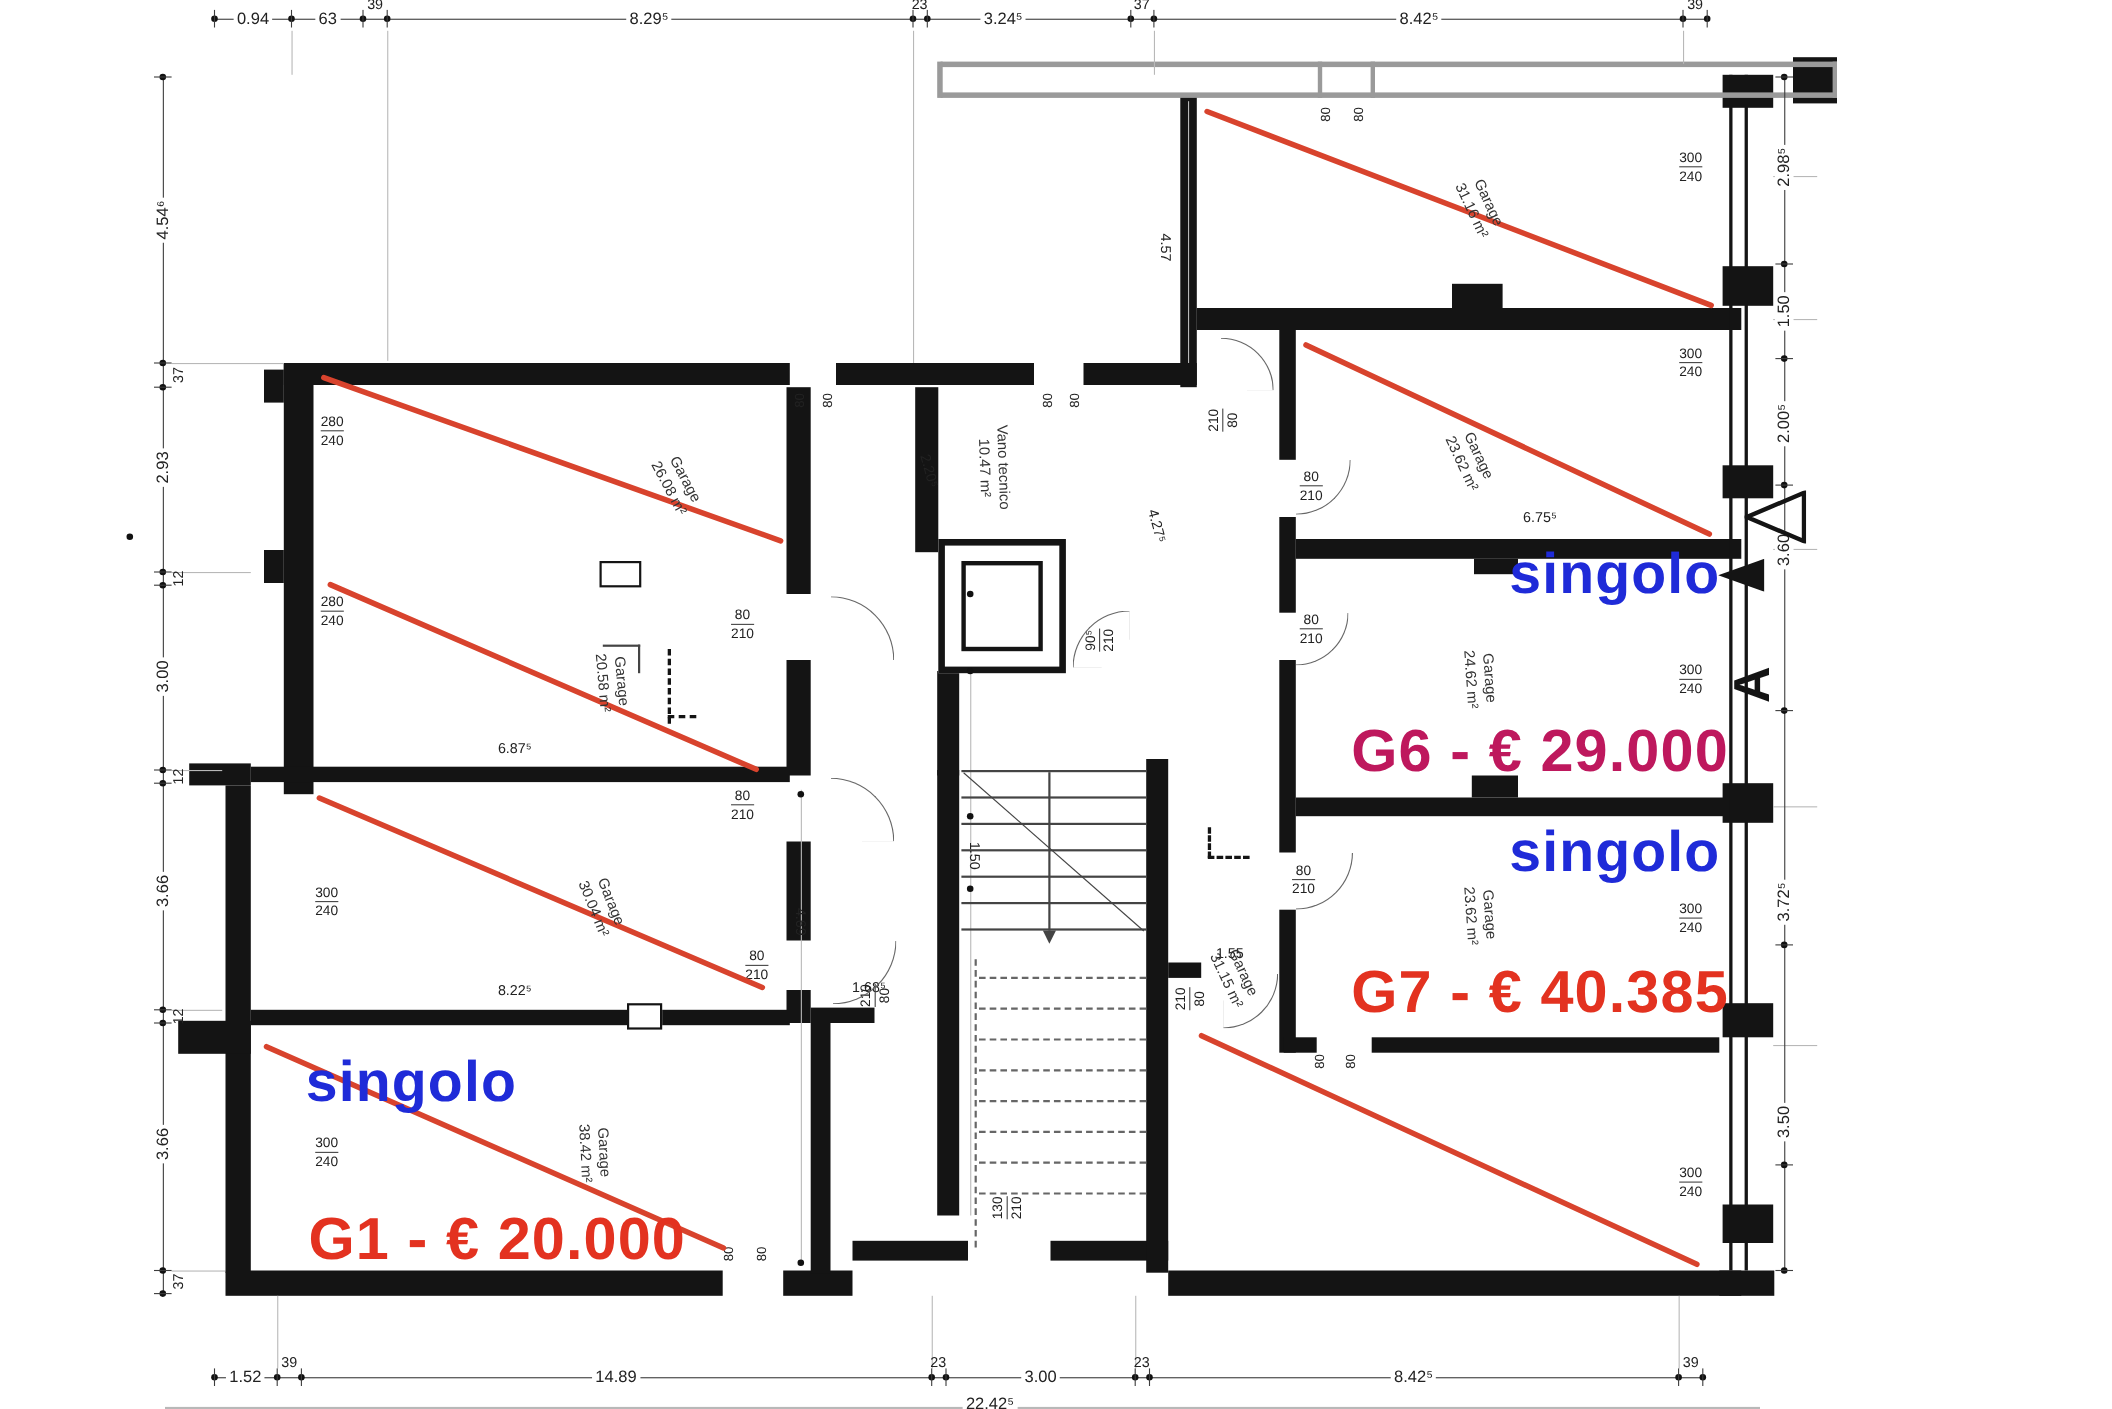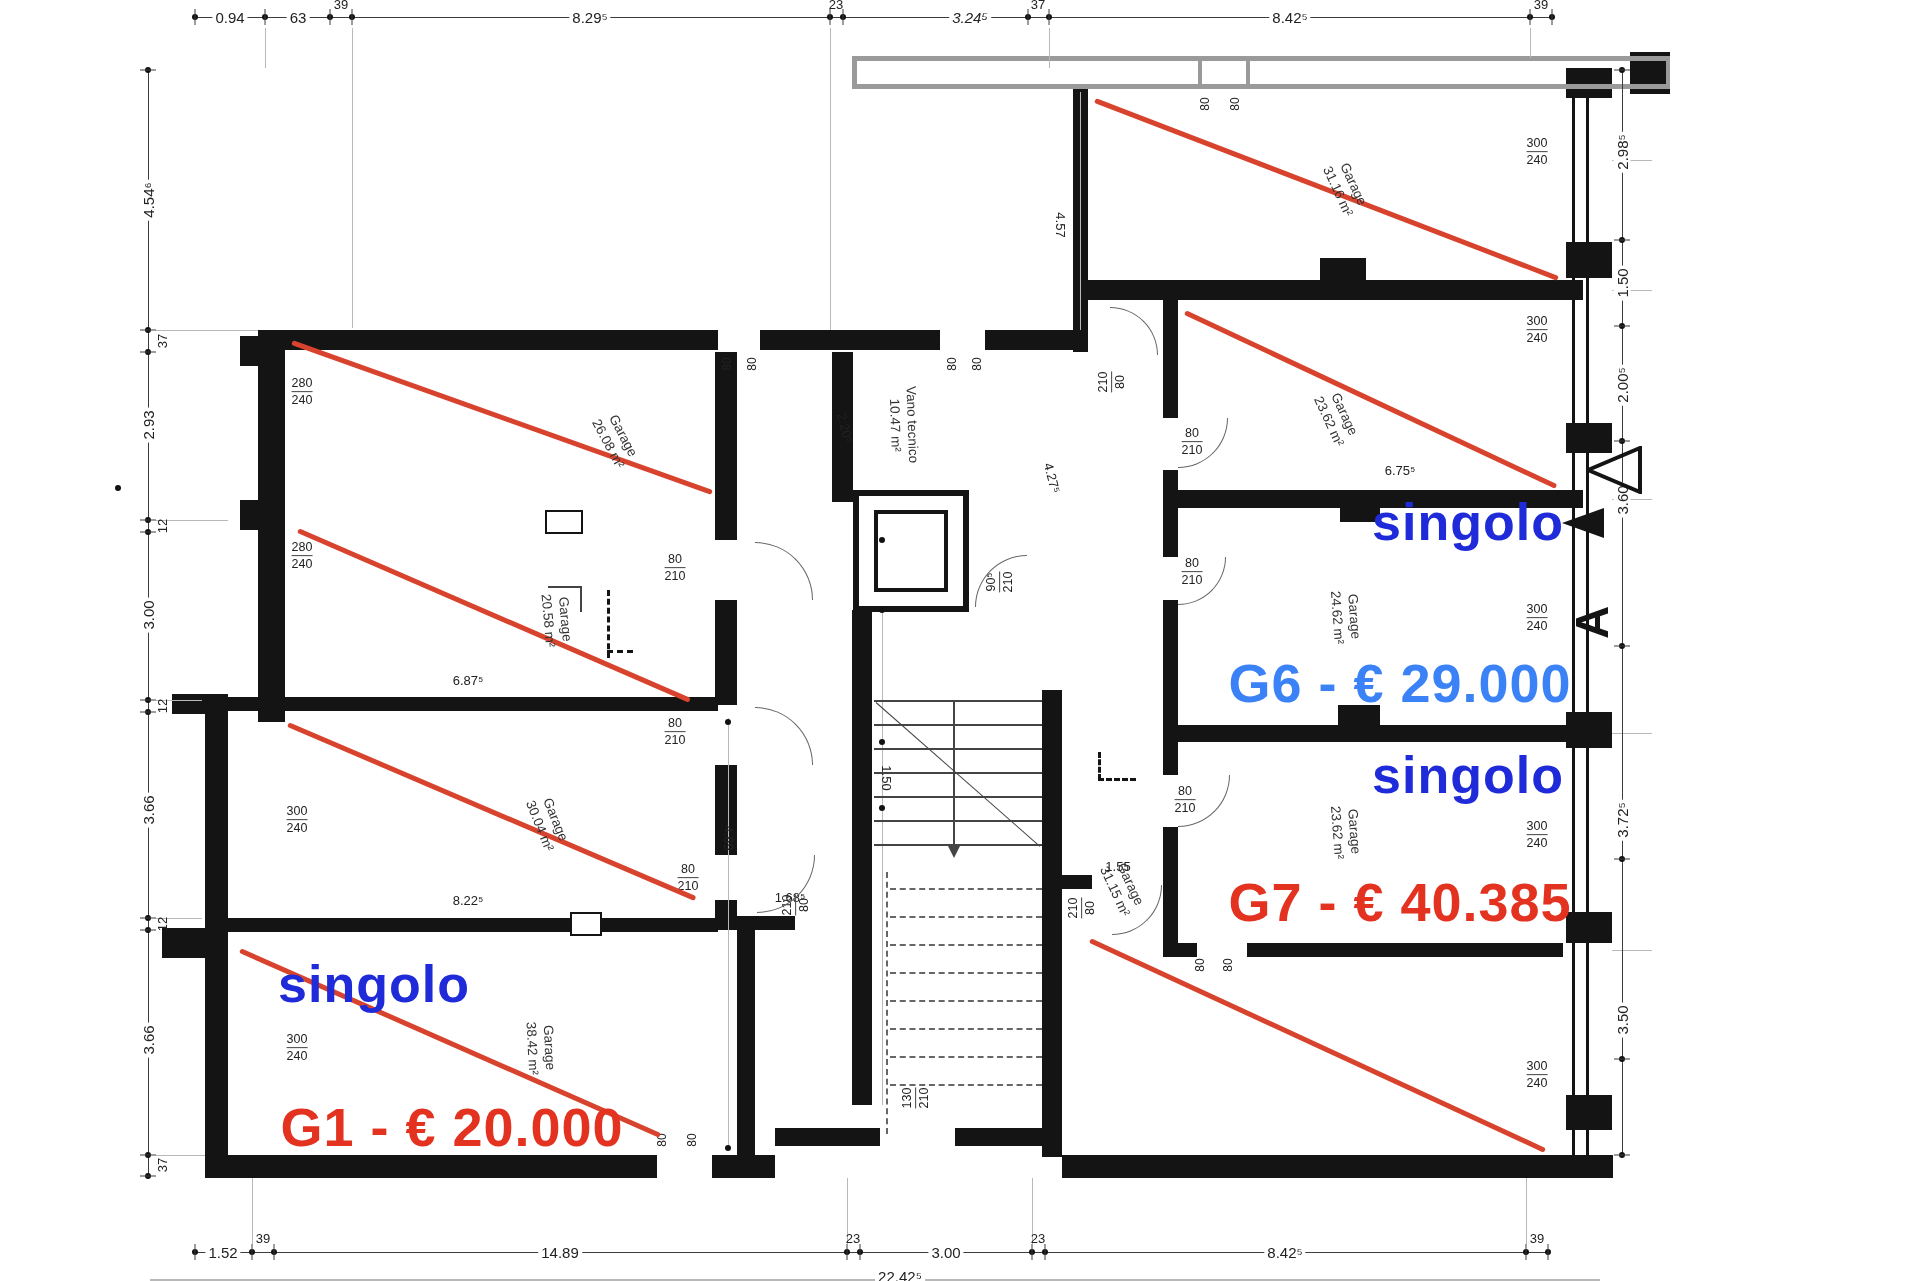--- a/index.html
+++ b/index.html
@@ -143,21 +143,21 @@
       <div class="tickbar" style="left: 1049px; top: 17px;"></div>
       <div class="tickdot" style="left: 1530px; top: 17px;"></div>
       <div class="tickbar" style="left: 1530px; top: 17px;"></div>
       <div class="tickdot" style="left: 1552px; top: 17px;"></div>
       <div class="tickbar" style="left: 1552px; top: 17px;"></div>
       <div class="dim" style="left: 230px; top: 17px;">0.94</div>
       <div class="dim" style="left: 298px; top: 17px;">63</div>
       <div class="dim small" style="left: 341px; top: 4px; background: transparent;">39</div>
       <div class="dim" style="left: 590px; top: 17px;">8.29⁵</div>
       <div class="dim small" style="left: 836px; top: 4px; background: transparent;">23</div>
-      <div class="dim" style="left: 970px; top: 17px; font-style: italic;">3.24⁵</div>
+      <div class="dim" style="left: 912px; top: 17px;">3.24⁵</div>
       <div class="dim small" style="left: 1038px; top: 4px; background: transparent;">37</div>
       <div class="dim" style="left: 1290px; top: 17px;">8.42⁵</div>
       <div class="dim small" style="left: 1541px; top: 4px; background: transparent;">39</div>
       <div class="chainline" style="left: 195px; top: 1252px; width: 1353px; height: 1px;"></div>
       <div class="tickdot" style="left: 195px; top: 1252px;"></div>
       <div class="tickbar" style="left: 195px; top: 1252px;"></div>
       <div class="tickdot" style="left: 252px; top: 1252px;"></div>
       <div class="tickbar" style="left: 252px; top: 1252px;"></div>
       <div class="tickdot" style="left: 274px; top: 1252px;"></div>
       <div class="tickbar" style="left: 274px; top: 1252px;"></div>
@@ -363,21 +363,21 @@
         <div>Garage</div>
         <div>23.62 m²</div>
       </div>
       <div class="roomlbl" style="left: 1122px; top: 888px; transform: translate(-50%, -50%) rotate(65deg);">
         <div>Garage</div>
         <div>31.15 m²</div>
       </div>
       <div class="biglbl" style="left: 374px; top: 984px; color: rgb(31, 43, 216); font-size: 52px;">singolo</div>
       <div class="biglbl" style="left: 452px; top: 1127px; color: rgb(227, 50, 32); font-size: 54px;">G1 - € 20.000</div>
       <div class="biglbl" style="left: 1468px; top: 522px; color: rgb(31, 43, 216); font-size: 52px;">singolo</div>
-      <div class="biglbl" style="left: 1400px; top: 683px; color: #3b82f6; font-size: 54px;">G6 - € 29.000</div>
+      <div class="biglbl" style="left: 1400px; top: 683px; color: #be185d; font-size: 54px;">G6 - € 29.000</div>
       <div class="biglbl" style="left: 1468px; top: 775px; color: rgb(31, 43, 216); font-size: 52px;">singolo</div>
       <div class="biglbl" style="left: 1400px; top: 902px; color: rgb(227, 50, 32); font-size: 54px;">G7 - € 40.385</div>
     </div>
 
   <svg class="sec" style="left:1586px;top:446px;" width="56" height="48" viewBox="0 0 56 48">
     <polygon points="2,24 54,2 54,46" fill="none" stroke="#141414" stroke-width="4"></polygon>
   </svg>
   <svg class="sec" style="left:1562px;top:508px;" width="42" height="30" viewBox="0 0 42 30">
     <polygon points="0,15 42,0 42,30" fill="#141414"></polygon>
   </svg>

